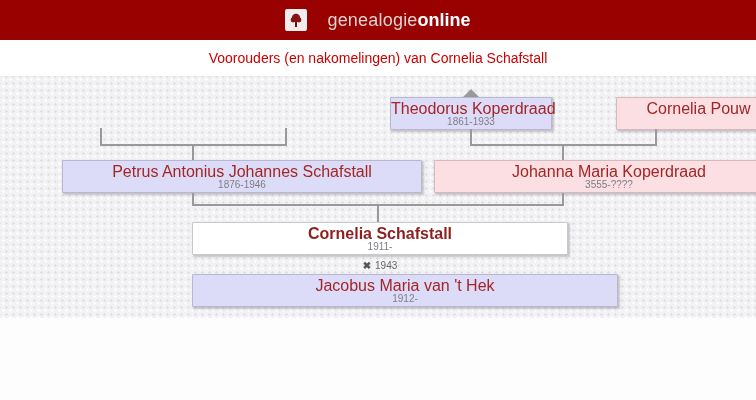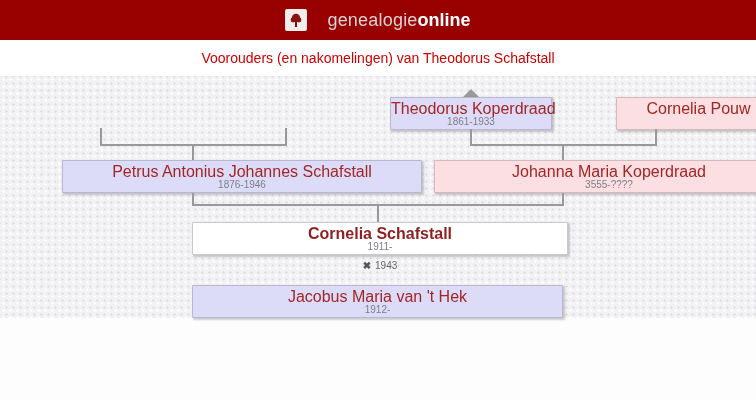--- a/index.html
+++ b/index.html
@@ -60,21 +60,21 @@
       </svg>
     </span>
     <span class="brand-text-wrap">
       <span class="brand-regular">genealogie</span>
         <span class="brand-bold">online</span>
     </span>
   </a>
 </div>
 
 <div class="title-bar">
-  <h1 class="page-title">Voorouders (en nakomelingen) van Theodorus Schafstall</h1>
+  <h1 class="page-title">Voorouders (en nakomelingen) van Cornelia Schafstall</h1>
 </div>
 
 <div class="tree-area">
 
   <div class="triangle" style="left:463px; top:13px;"></div>
 
   <div class="person male" style="left:390px; top:21px; width:162px;">
     <div class="pname">Theodorus Koperdraad</div>
     <div class="pdates">1861-1933</div>
   </div>
@@ -108,20 +108,20 @@
 
   <div class="person focus" style="left:192px; top:146px; width:376px;">
     <div class="pname">Cornelia Schafstall</div>
     <div class="pdates">1911-</div>
   </div>
 
   <div class="marriage" style="left:192px; top:184px; width:376px;">
     <span class="msym">✖</span><span class="myear">1943</span>
   </div>
 
-  <div class="person male" style="left:192px; top:209px; width:371px;">
+  <div class="person male" style="left:192px; top:198px; width:426px;">
     <div class="pname">Jacobus Maria van 't Hek</div>
     <div class="pdates">1912-</div>
   </div>
 
 </div>
 
 <div class="footer-space"></div>
 
 </body></html>

